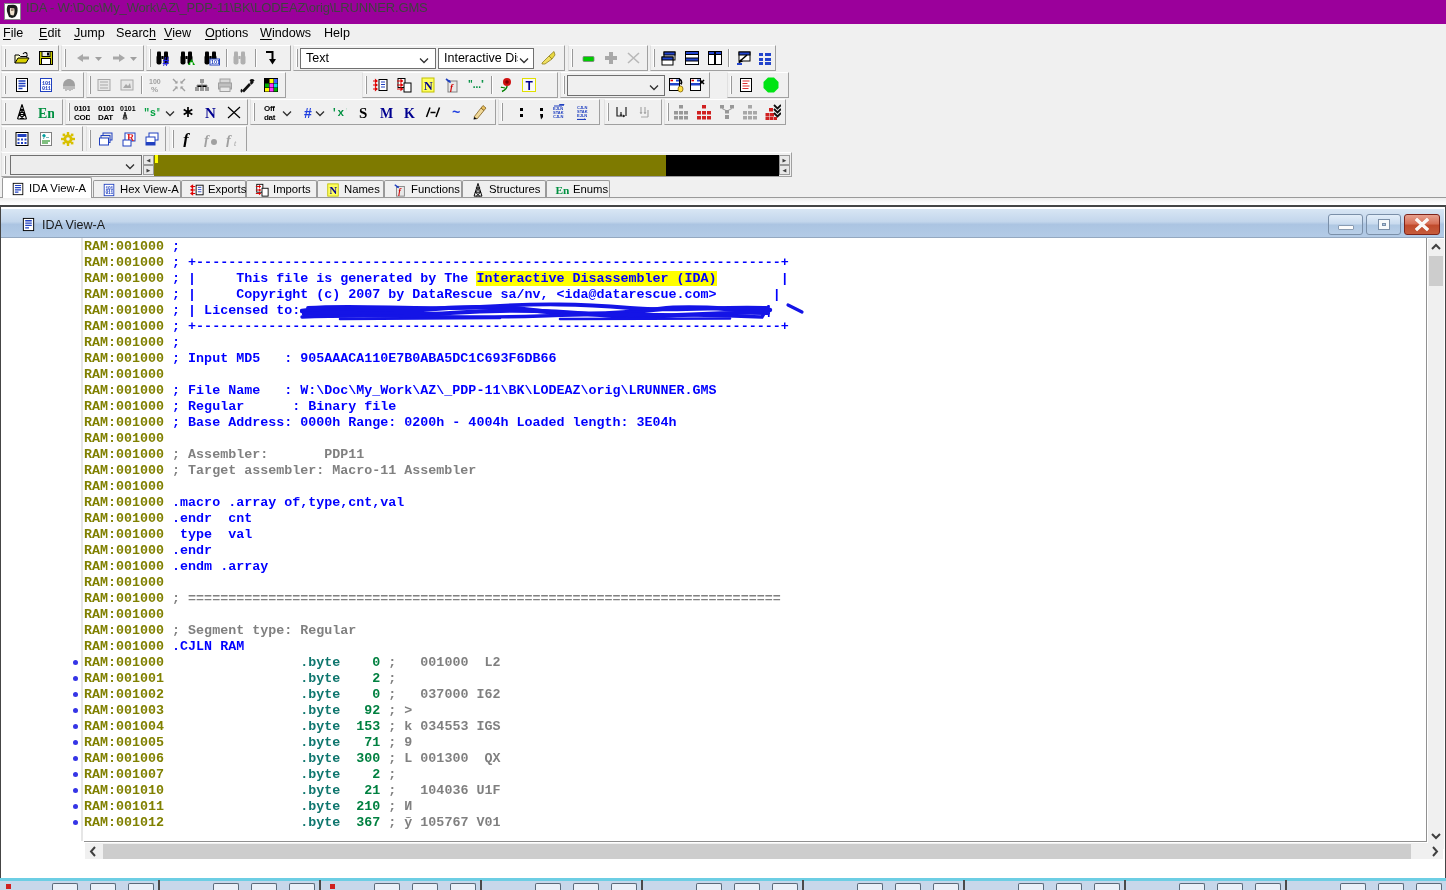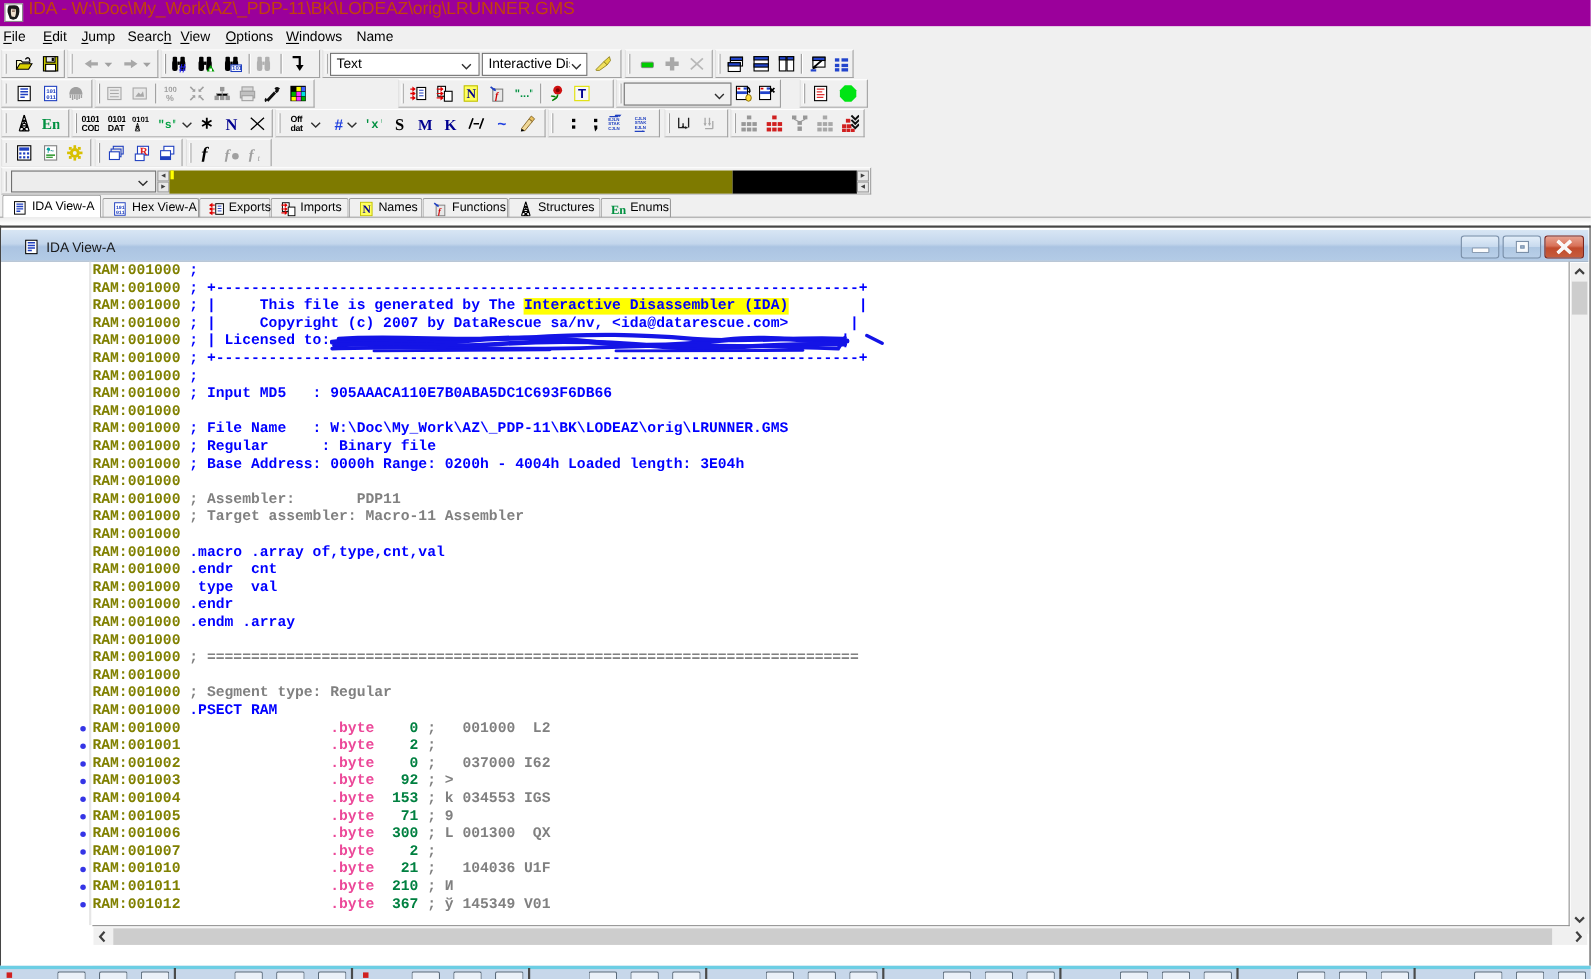--- a/index.html
+++ b/index.html
@@ -1,19 +1,19 @@
 <!DOCTYPE html>
 <html><head><meta charset="utf-8">
 <style>
 html,body{margin:0;padding:0;width:1446px;height:890px;overflow:hidden;background:#F0F0F0;
  font-family:"Liberation Sans",sans-serif;}
 *{box-sizing:border-box;} svg{display:block;}
 .abs{position:absolute;}
 #titlebar{position:absolute;left:0;top:0;width:1446px;height:24px;background:#9B009B;}
-#titletext{position:absolute;left:26px;top:0;color:#c2410c;font-size:16px;white-space:pre;letter-spacing:-0.15px;}
+#titletext{position:absolute;left:26px;top:0;color:#404040;font-size:13px;white-space:pre;letter-spacing:-0.15px;}
 #menubar{position:absolute;left:0;top:24px;width:1446px;height:18px;background:#F0F0F0;font-size:12.6px;color:#000;}
 #menubar span{position:absolute;top:2px;}
 #menubar u{text-decoration:underline;text-underline-offset:2px;}
 .trow{position:absolute;left:0;width:1446px;background:#F0F0F0;}
 .band{position:absolute;background:#F0F0F0;border:1px solid #A0A0A0;border-top-color:#FFFFFF;border-left-color:#E0E0E0;}
 .grip{position:absolute;top:3px;width:2px;border-left:1px solid #fff;border-right:1px solid #999;}
 .sep{position:absolute;top:3px;width:2px;border-left:1px solid #999;border-right:1px solid #fff;}
 .ico{position:absolute;width:16px;height:16px;}
 .cbo{position:absolute;background:#fff;border:1px solid #707070;font-size:12.5px;color:#000;}
 .cbo .tx{position:absolute;left:5px;right:15px;top:2px;white-space:nowrap;overflow:hidden;}
@@ -29,21 +29,21 @@
 #cframe{position:absolute;left:0;top:0;width:1446px;height:673px;border:1px solid #454545;border-top:2px solid #454545;border-bottom:none;background:#fff;}
 #ctitle{position:absolute;left:1px;top:4px;width:1443px;height:29px;
  background:linear-gradient(180deg,#D8E6F4 0%,#C3D6EC 45%,#ABC4E2 55%,#B3CBE6 100%);border-bottom:1px solid #94A8C0;}
 #ctext{position:absolute;left:42px;top:13px;font-size:12.5px;color:#1a1a1a;}
 .cbtn{position:absolute;top:9px;height:21px;border-radius:3px;border:1px solid #7A8FA8;}
 .cbtn.blue{background:linear-gradient(180deg,#E3EEF9 0%,#C8DAEE 48%,#AEC7E2 52%,#B9CFE8 100%);}
 #bclose{background:linear-gradient(180deg,#E7A18F 0%,#D87259 45%,#C14B2D 55%,#C65C3C 100%);border-color:#7E241A;}
 #content{position:absolute;left:84px;top:33px;width:1343px;height:604px;background:#fff;border-right:1px solid #909090;border-bottom:1px solid #909090;}
 #marginline{position:absolute;left:81px;top:33px;width:2px;height:603px;background:#E6E6E6;}
 #codepre{position:absolute;left:0px;top:1px;margin:0;font-family:"Liberation Mono",monospace;font-weight:bold;font-size:13.35px;line-height:16px;white-space:pre;}
-.a{color:#808000}.b{color:#0000FF}.g{color:#808080}.n{color:#ec4899}.v{color:#008040}
+.a{color:#808000}.b{color:#0000FF}.g{color:#808080}.n{color:#0f766e}.v{color:#008040}
 .hl{background:#FFFF00}
 .blt{position:absolute;left:73px;width:5px;height:5px;border-radius:50%;background:#3535E6;}
 #vsb{position:absolute;left:1428px;top:34px;width:16px;height:610px;background:#F0F0F0;}
 #hsb{position:absolute;left:85px;top:638px;width:1358px;height:16px;background:#F0F0F0;}
 #status{position:absolute;left:84px;top:655px;width:1362px;height:17px;background:#F0F0F0;font-size:13px;letter-spacing:0.3px;color:#111;}
 #leftpanel{position:absolute;left:1px;top:33px;width:83px;height:645px;background:#fff;}
 #bstrip{position:absolute;left:0;top:878px;width:1446px;height:12px;background:#C7D7EA;}
 </style></head>
 <body>
 <div id="titlebar"></div>
@@ -56,21 +56,21 @@
   </div>
 <div id="titletext">IDA - W:\Doc\My_Work\AZ\_PDP-11\BK\LODEAZ\orig\LRUNNER.GMS</div>
 <div id="menubar">
 <span style="left:3px"><u>F</u>ile</span>
 <span style="left:39px"><u>E</u>dit</span>
 <span style="left:74px"><u>J</u>ump</span>
 <span style="left:116px">Searc<u>h</u></span>
 <span style="left:164px"><u>V</u>iew</span>
 <span style="left:205px"><u>O</u>ptions</span>
 <span style="left:260px"><u>W</u>indows</span>
-<span style="left:324px">Name</span>
+<span style="left:324px">Help</span>
 </div>
 <div id="toolbars">
     <div class="trow" style="top:44px;height:27px">
       <div class="band" style="left:1px;top:1px;width:58px;height:26px">
         <div class="grip" style="left:2px;height:18px"></div>
         <div class="ico" style="left:12px;top:4px">
           <svg width="16" height="16" viewBox="0 0 16 16">
             <path d="M1 13 L1 5 L5 5 L6.5 6.5 L13 6.5 L13 8" fill="#FFFFCC" stroke="#000" stroke-width="1"></path>
             <path d="M1 13 L4 8 L15 8 L12 13 Z" fill="#D8D000" stroke="#000" stroke-width="1"></path>
             <path d="M9 4 C11 1.5 13 2.5 13 4.5" fill="none" stroke="#000" stroke-width="1.2"></path>
@@ -961,32 +961,32 @@
 <span class="a">RAM:001000</span>
 <span class="a">RAM:001000</span> <span class="b">.macro .array of,type,cnt,val</span>
 <span class="a">RAM:001000</span> <span class="b">.endr  cnt</span>
 <span class="a">RAM:001000</span>  <span class="b">type  val</span>
 <span class="a">RAM:001000</span> <span class="b">.endr</span>
 <span class="a">RAM:001000</span> <span class="b">.endm .array</span>
 <span class="a">RAM:001000</span>
 <span class="a">RAM:001000</span> <span class="g">; ==========================================================================</span>
 <span class="a">RAM:001000</span>
 <span class="a">RAM:001000</span> <span class="g">; Segment type: Regular</span>
-<span class="a">RAM:001000</span> <span class="b">.PSECT RAM</span>
+<span class="a">RAM:001000</span> <span class="b">.CJLN RAM</span>
 <span class="a">RAM:001000</span>                 <span class="n">.byte</span><span class="v">    0</span> <span class="g">;   001000  L2</span>
 <span class="a">RAM:001001</span>                 <span class="n">.byte</span><span class="v">    2</span> <span class="g">;</span>
 <span class="a">RAM:001002</span>                 <span class="n">.byte</span><span class="v">    0</span> <span class="g">;   037000 I62</span>
 <span class="a">RAM:001003</span>                 <span class="n">.byte</span><span class="v">   92</span> <span class="g">; &gt;</span>
 <span class="a">RAM:001004</span>                 <span class="n">.byte</span><span class="v">  153</span> <span class="g">; k 034553 IGS</span>
 <span class="a">RAM:001005</span>                 <span class="n">.byte</span><span class="v">   71</span> <span class="g">; 9</span>
 <span class="a">RAM:001006</span>                 <span class="n">.byte</span><span class="v">  300</span> <span class="g">; L 001300  QX</span>
 <span class="a">RAM:001007</span>                 <span class="n">.byte</span><span class="v">    2</span> <span class="g">;</span>
 <span class="a">RAM:001010</span>                 <span class="n">.byte</span><span class="v">   21</span> <span class="g">;   104036 U1F</span>
 <span class="a">RAM:001011</span>                 <span class="n">.byte</span><span class="v">  210</span> <span class="g">; И</span>
-<span class="a">RAM:001012</span>                 <span class="n">.byte</span><span class="v">  367</span> <span class="g">; ў 145349 V01</span></pre>
+<span class="a">RAM:001012</span>                 <span class="n">.byte</span><span class="v">  367</span> <span class="g">; ў 105767 V01</span></pre>
 <svg class="abs" style="left:216px;top:64px" width="512" height="20" viewBox="0 0 512 20">
 <g stroke="#1414E6" fill="none" stroke-linecap="round">
 <path d="M2 9 C40 4 80 12 120 8 S200 4 240 9 S320 12 360 7 S440 10 470 8" stroke-width="4.4"></path>
 <path d="M4 12 C50 8 100 15 150 11 S250 8 300 13 S400 9 468 11" stroke-width="4.2"></path>
 <path d="M8 6 C60 2 120 9 180 5 S280 2 330 6 S420 4 466 6" stroke-width="3.8"></path>
 <path d="M2 15 C80 12 160 17 240 14 S380 12 462 15 L468 5" stroke-width="3.4"></path>
 <path d="M40 17 L200 16 M260 17 L430 16.5" stroke-width="2.6"></path>
 <path d="M488 3 L502 10" stroke-width="3.2"></path>
 </g>
       </svg>

